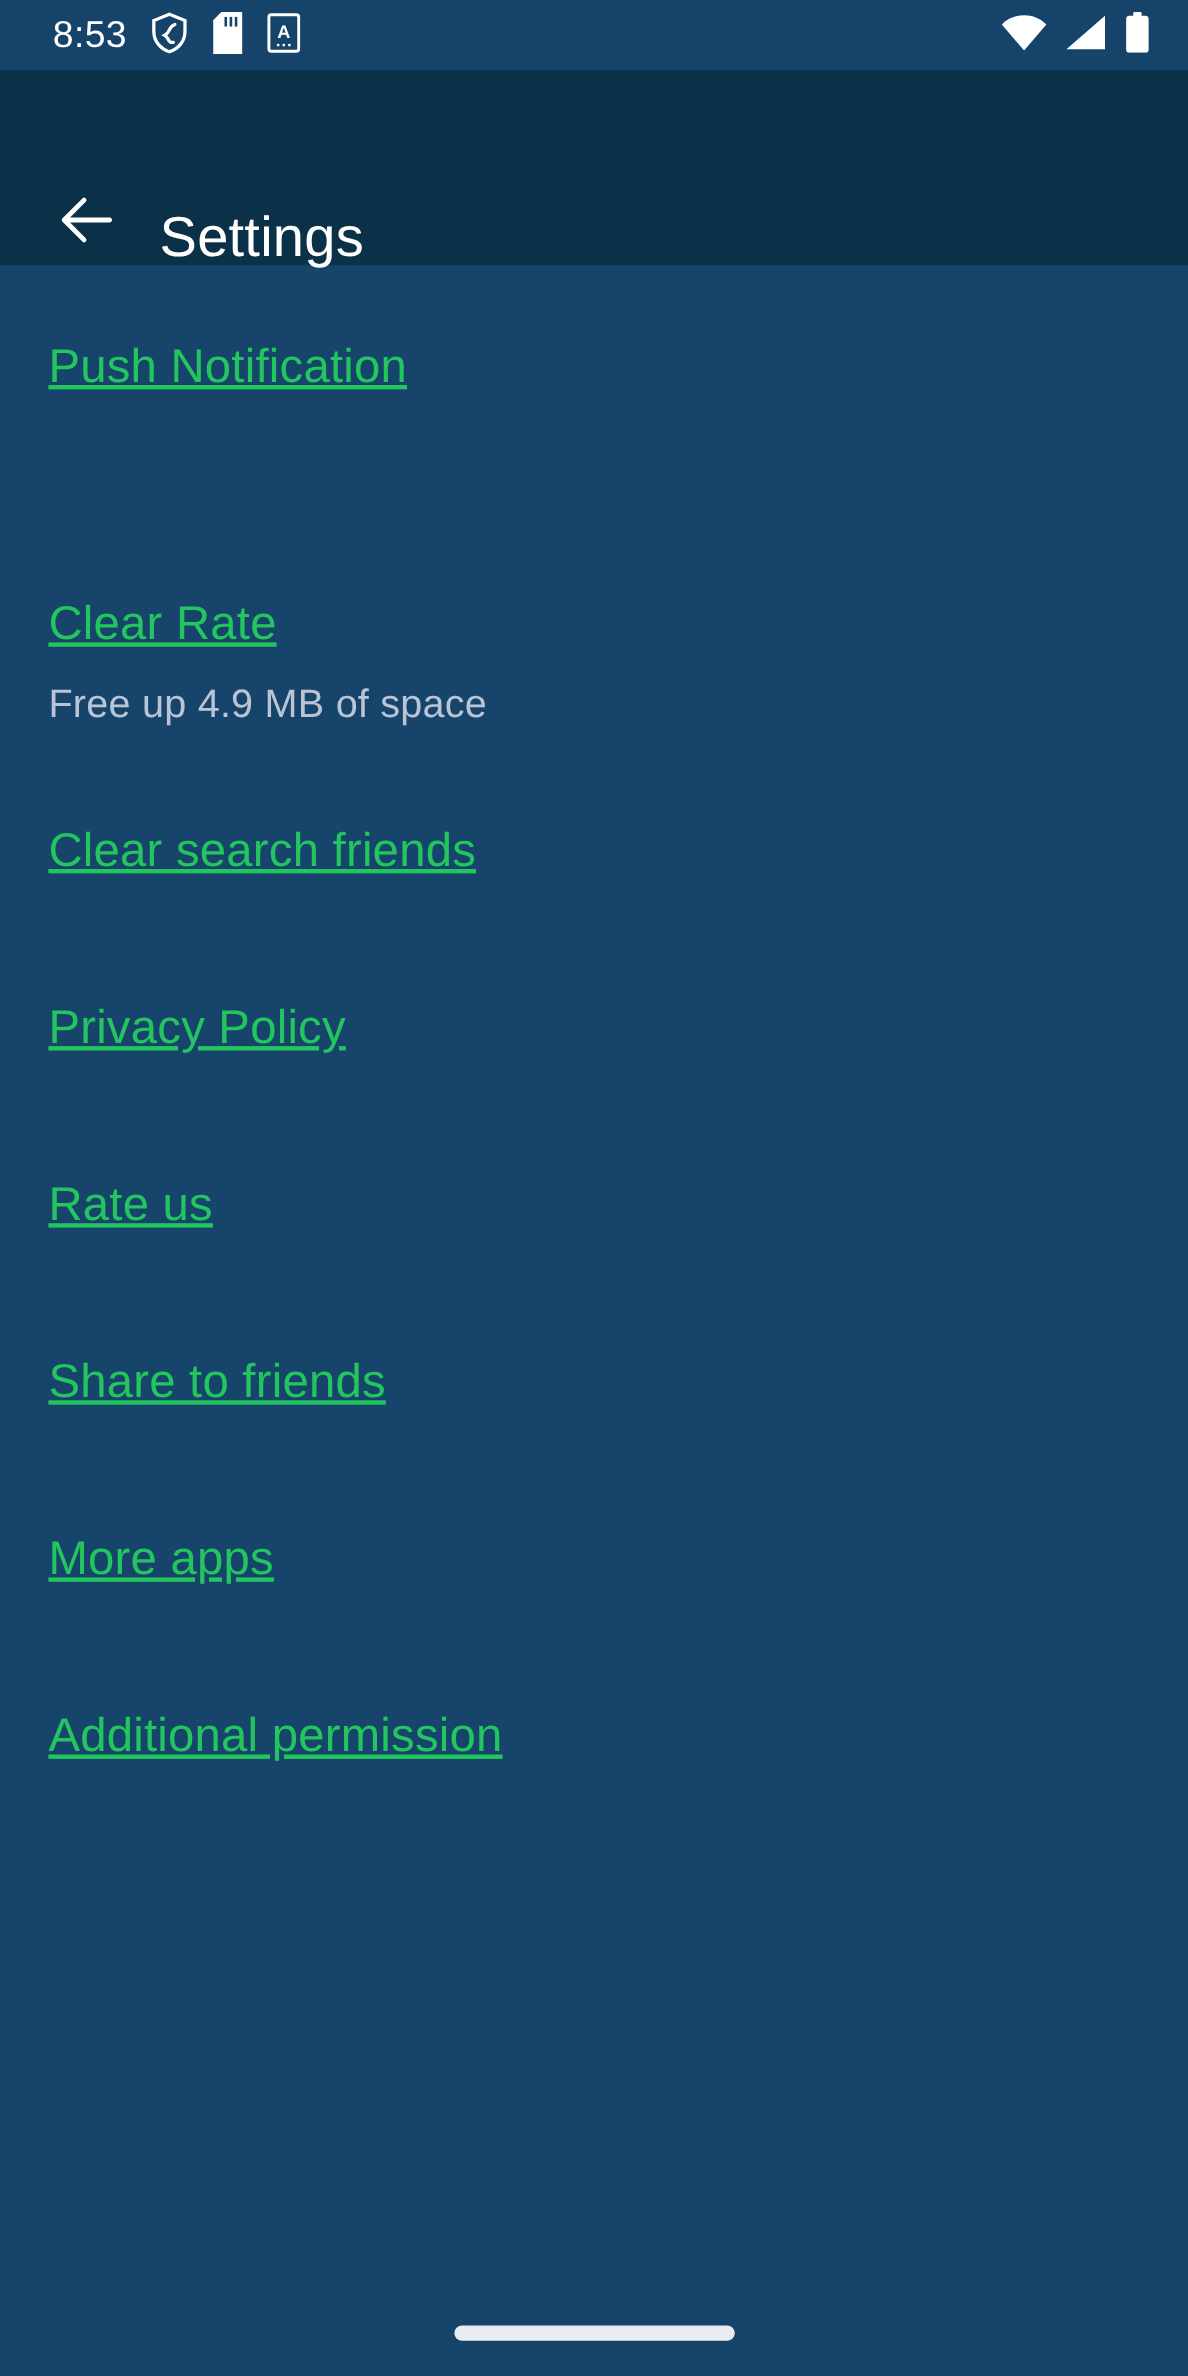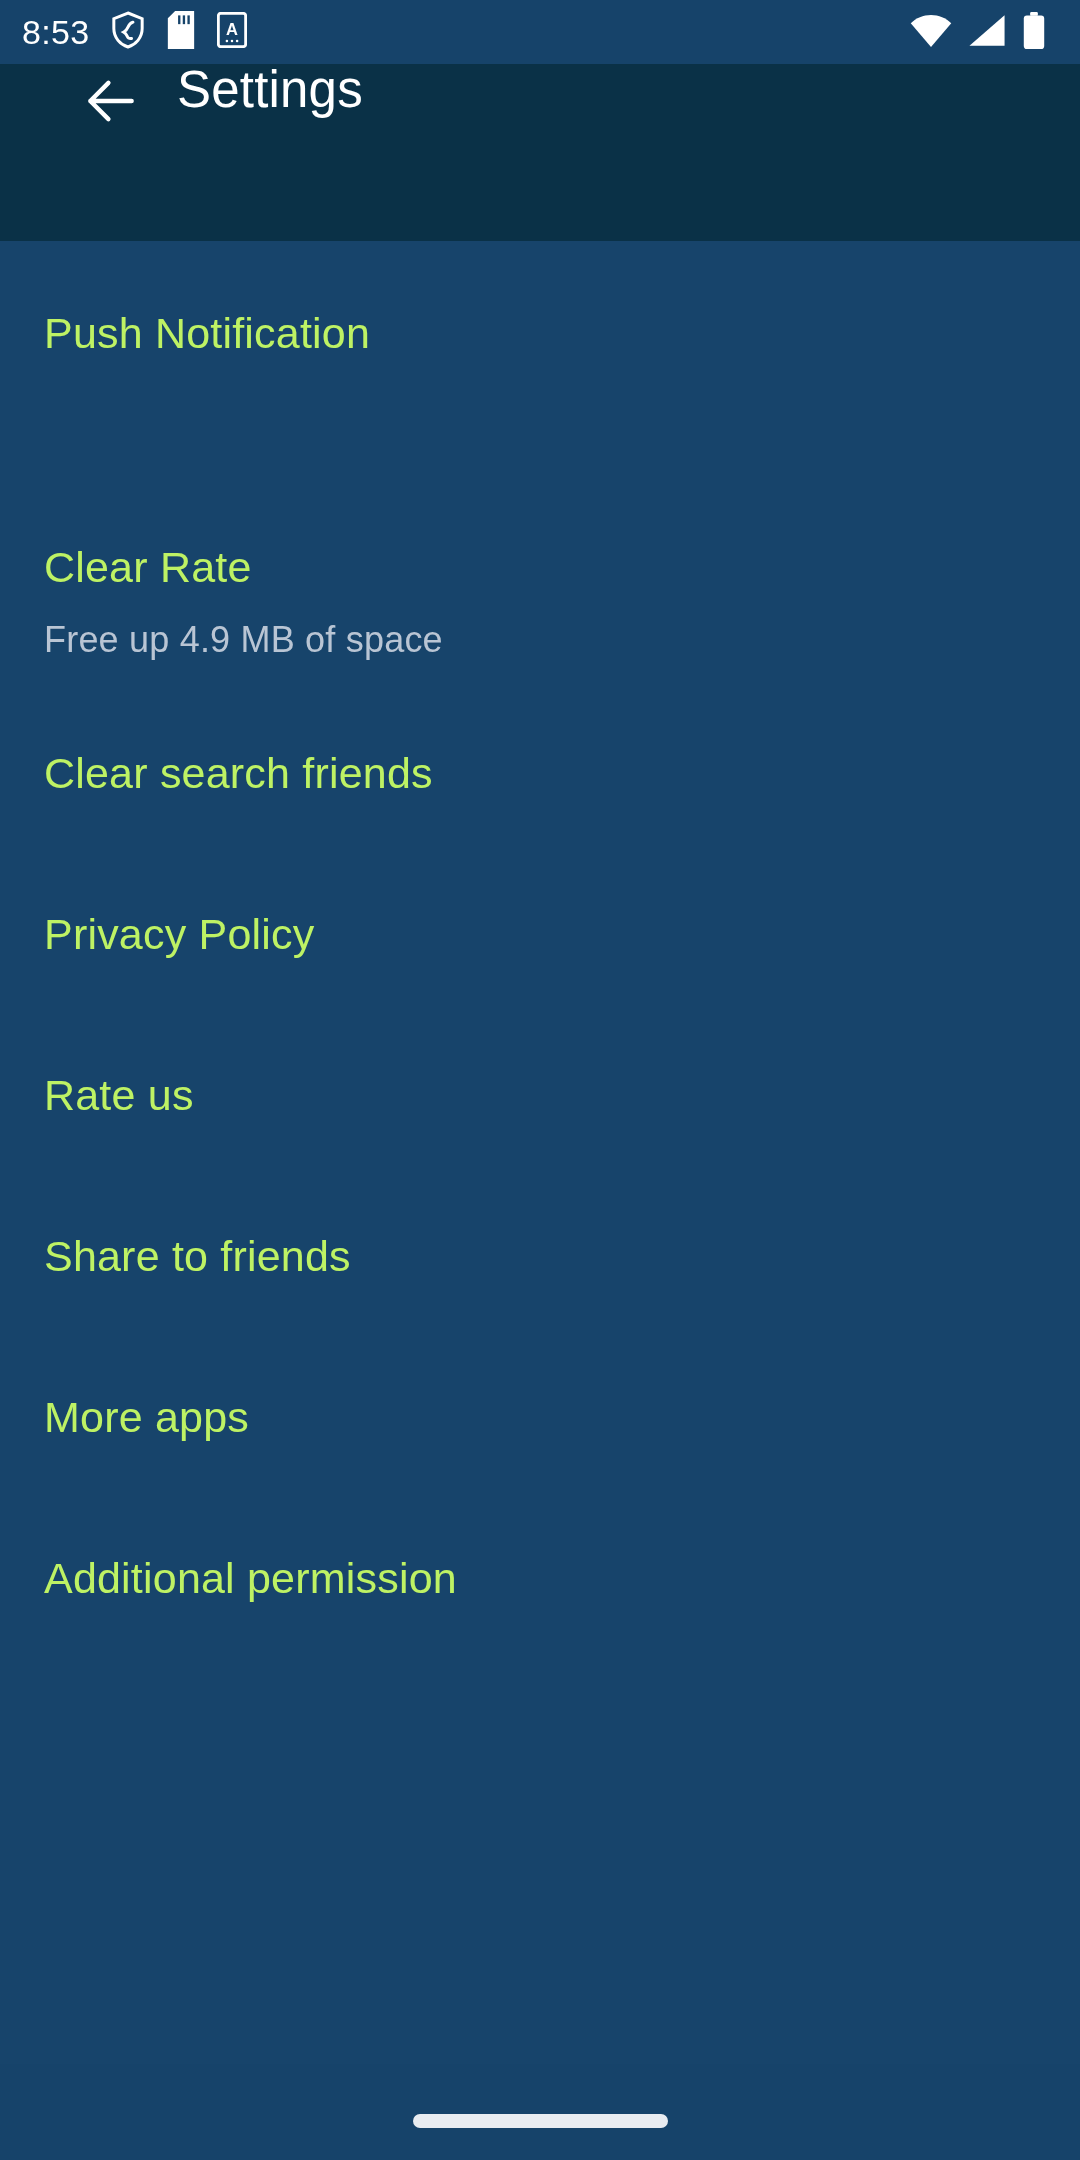--- a/index.html
+++ b/index.html
@@ -19,21 +19,21 @@
   
   .status-bar {
     position: absolute;
     top: 0; left: 0;
     width: 1080px;
     height: 64px;
     background: #16436a;
     display: flex;
     align-items: center;
     box-sizing: border-box;
-    padding: 0 34px 0 22px;
+    padding: 0 34px 0 48px;
   }
   .status-left {
     display: flex;
     align-items: center;
     gap: 22px;
   }
   .status-time {
     color: #ffffff;
     font-size: 34px;
     letter-spacing: 0.3px;
@@ -49,23 +49,23 @@
   .sicon { display: block; }
 
   
   .app-bar {
     position: absolute;
     top: 64px; left: 0;
     width: 1080px;
     height: 177px;
     background: #0a3147;
     display: flex;
-    align-items: flex-start;
+    align-items: flex-end;
     box-sizing: border-box;
-    padding-left: 72px;
+    padding-left: 40px;
   }
   .back-button {
     width: 78px;
     height: 78px;
     display: flex;
     align-items: center;
     justify-content: center;
     flex: 0 0 auto;
     cursor: pointer;
   }
@@ -86,26 +86,27 @@
     left: 0;
     width: 1080px;
   }
   .setting-row {
     box-sizing: border-box;
     padding: 0 44px;
     cursor: pointer;
     position: relative;
   }
   .row-title {
-    color: #bef264;
+    color: #22c55e;
     font-size: 43px;
     font-weight: 400;
     letter-spacing: 0.2px;
     line-height: 1;
     white-space: nowrap;
+    text-decoration: underline;
   }
   .row-sub {
     color: #b9c5d4;
     font-size: 36px;
     font-weight: 400;
     letter-spacing: 0.2px;
     line-height: 1;
     white-space: nowrap;
     margin-top: 33px;
   }

